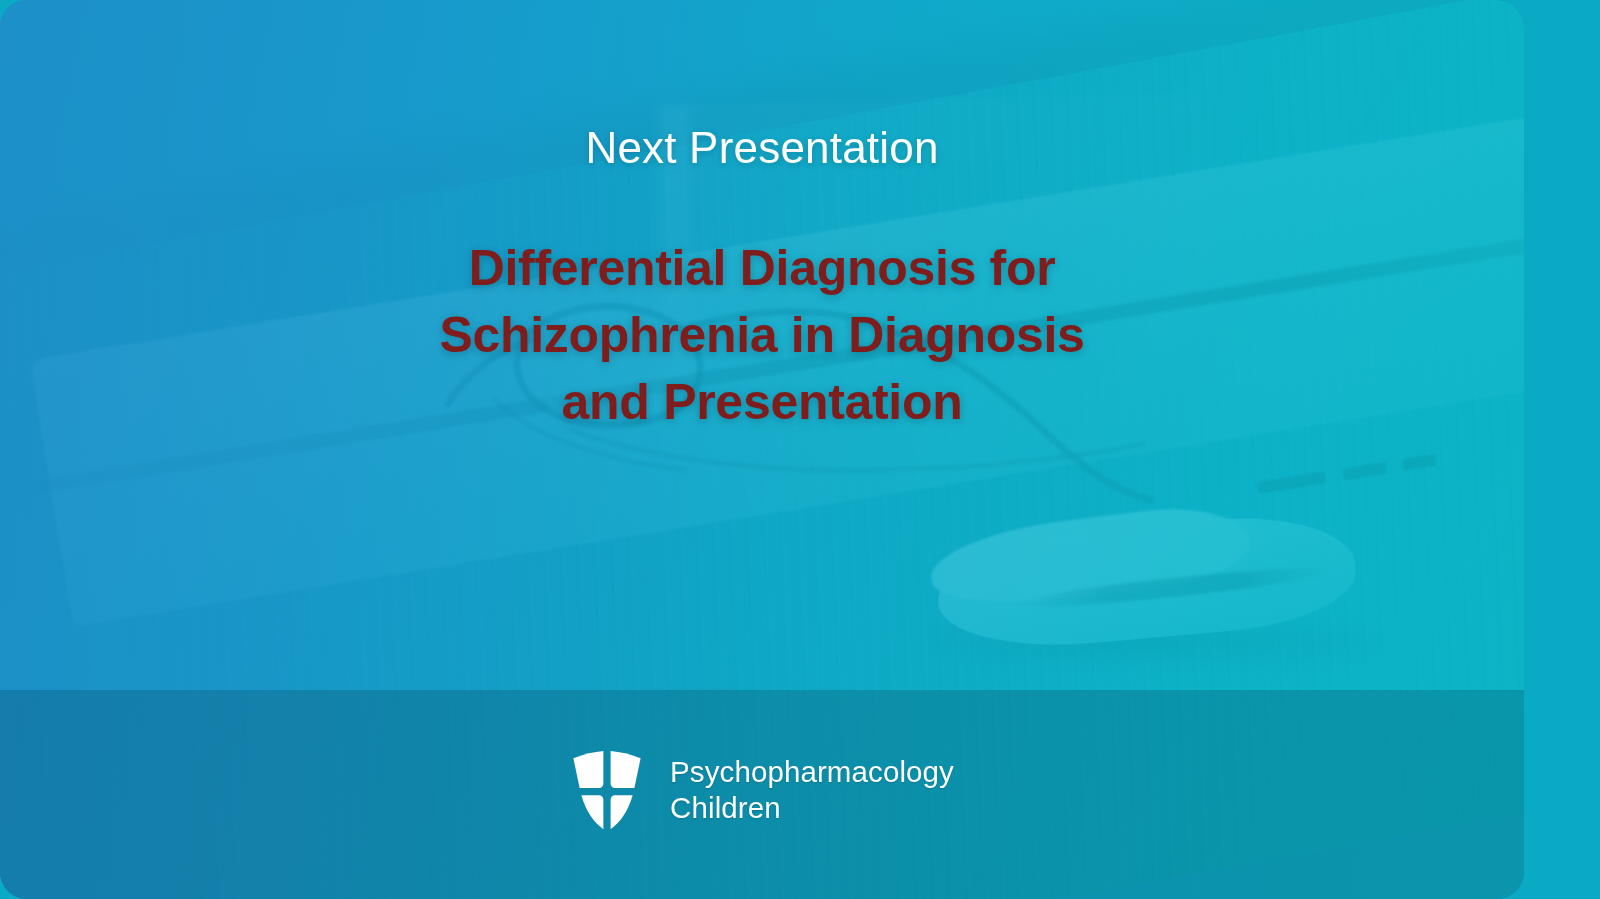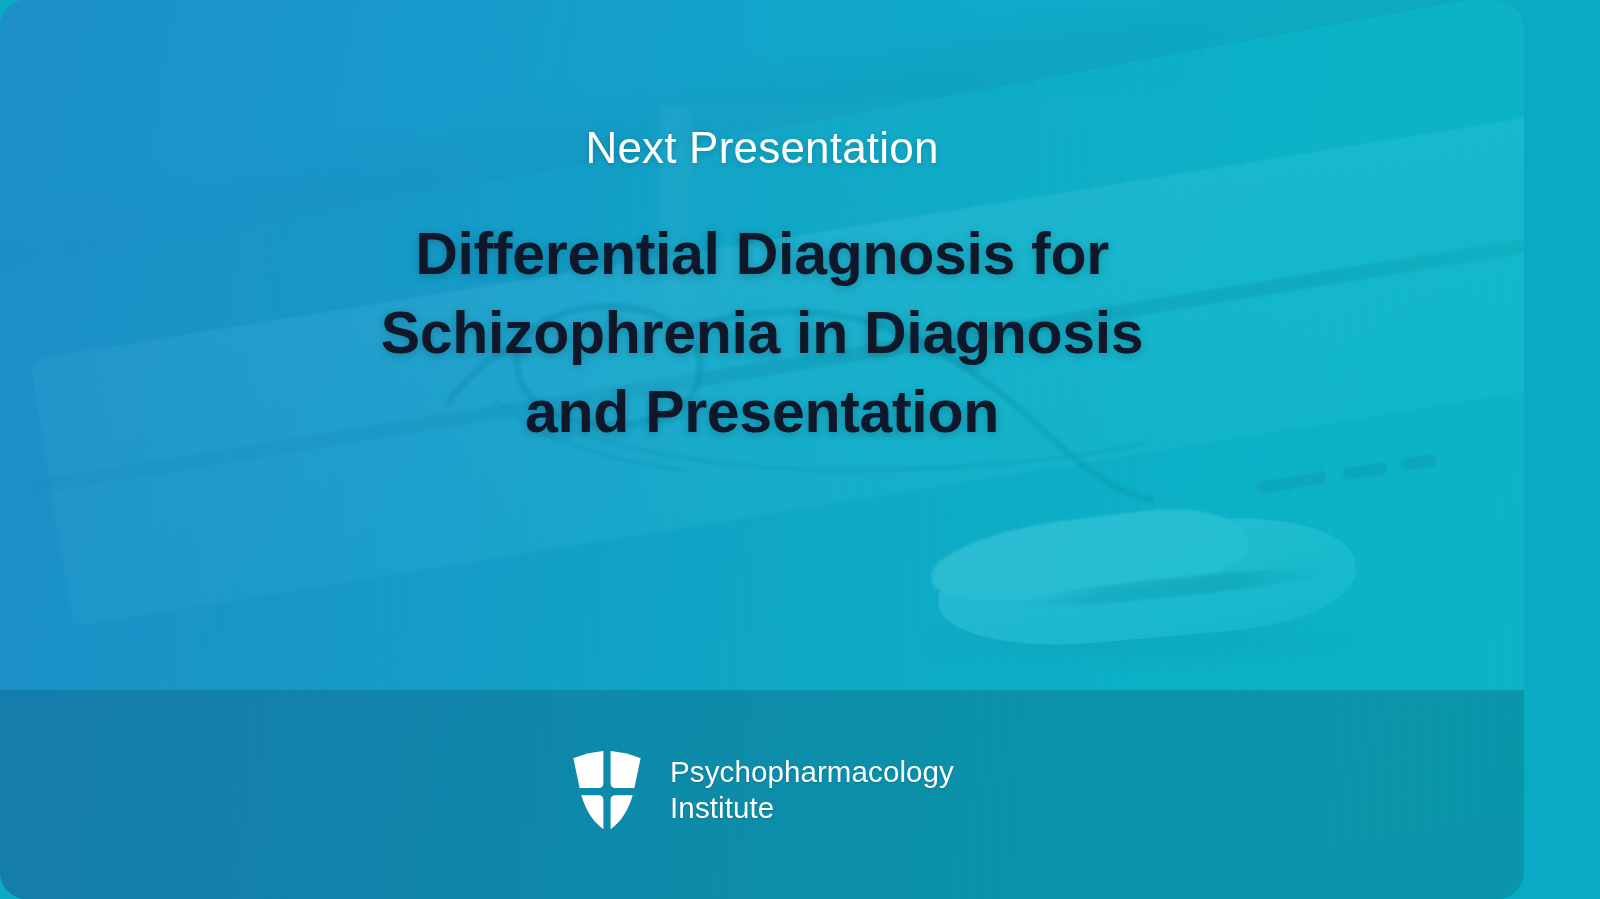--- a/index.html
+++ b/index.html
@@ -221,23 +221,23 @@
   }
   .kicker {
     color:#ffffff;
     font-size:44px;
     font-weight:400;
     letter-spacing:0.2px;
     line-height:1.2;
     text-shadow:0 2px 6px rgba(0,0,0,0.18);
   }
   .title {
-    margin-top:40px;
-    color:#0f172a;
-    font-size:59px;
+    margin-top:60px;
+    color:#7f1d1d;
+    font-size:50px;
     font-weight:700;
     line-height:1.34;
     letter-spacing:-0.3px;
     text-shadow:0 2px 9px rgba(0,0,0,0.22);
   }
 </style>
 </head>
 <body>
 
 <div class="slide">
@@ -306,17 +306,17 @@
 
       <path d="M11.3 51.3 L 28.9 51.3 C 31.6 51.3, 33.4 53.1, 33.4 55.8
                L 33.4 85.2 C 24.2 78.6, 16.6 69.0, 11.3 51.3 Z" fill="#ffffff"></path>
 
       <path d="M62.7 51.3 L 45.1 51.3 C 42.4 51.3, 40.6 53.1, 40.6 55.8
                L 40.6 85.2 C 49.8 78.6, 57.4 69.0, 62.7 51.3 Z" fill="#ffffff"></path>
     </svg>
 
     <div class="logo-text">
       <div>Psychopharmacology</div>
-      <div>Institute</div>
+      <div>Children</div>
     </div>
   </div>
 
 </div>
 
 </body></html>

